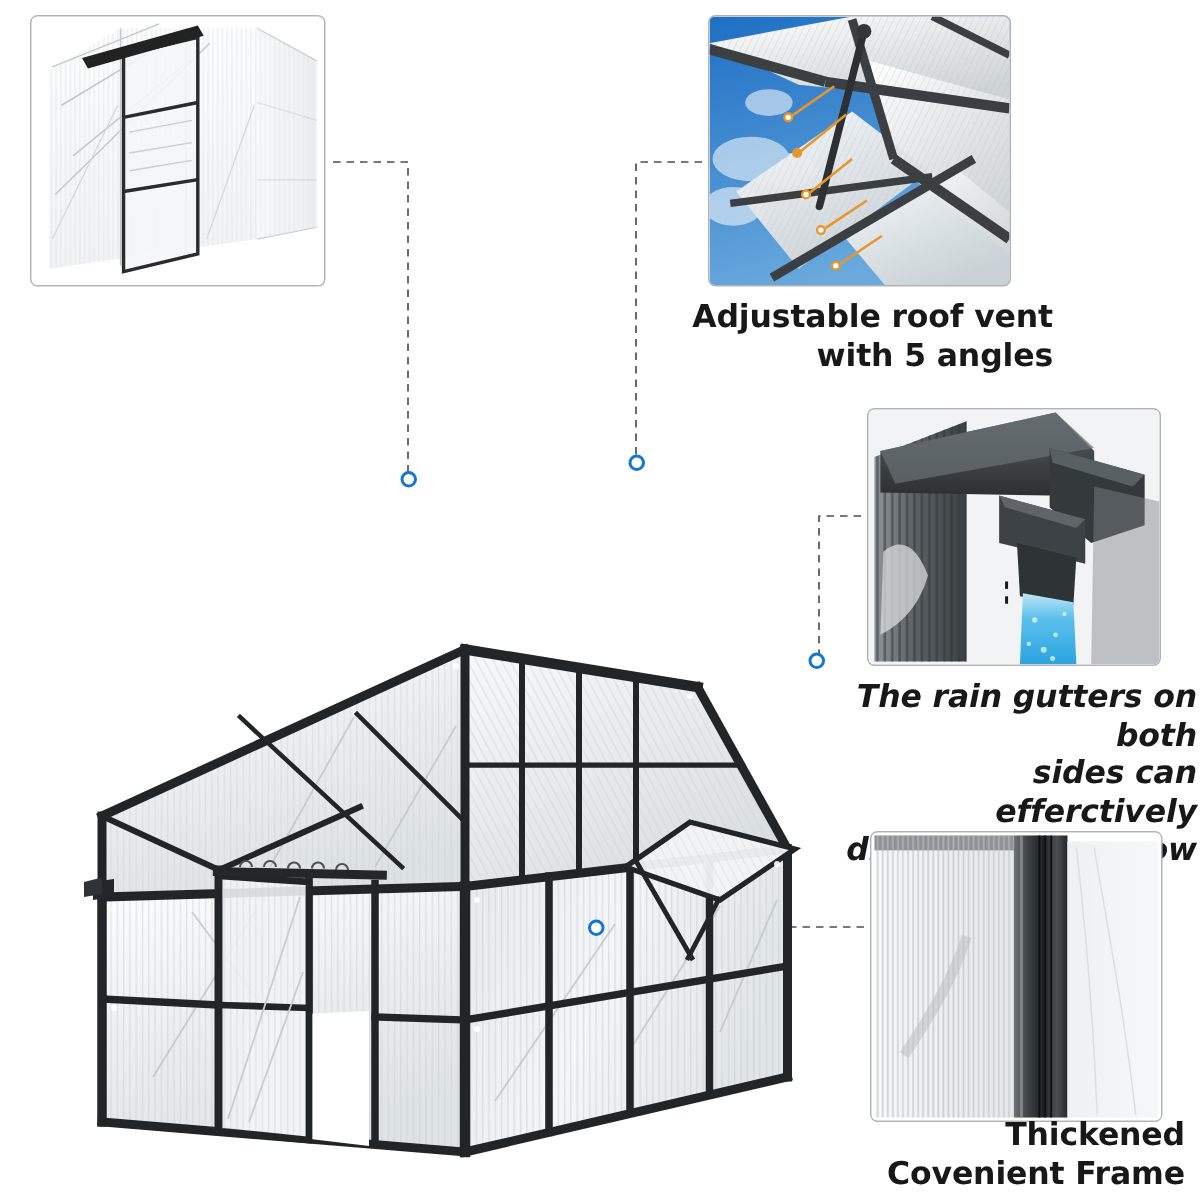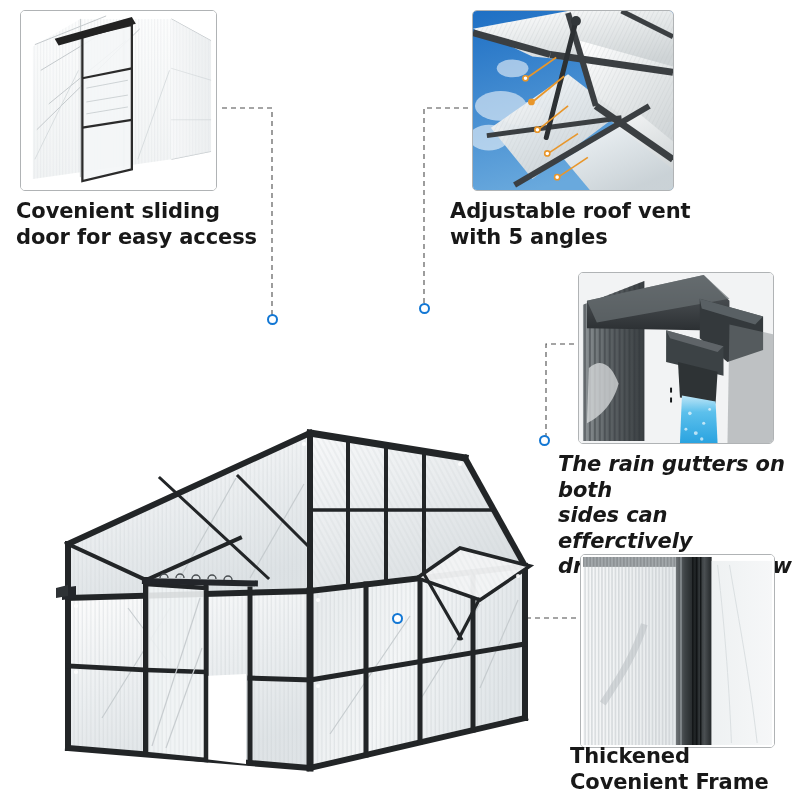--- a/index.html
+++ b/index.html
@@ -37,21 +37,21 @@
   
   .caption {
     position: absolute;
     font-weight: 700;
     color: #181818;
     line-height: 1.22;
     letter-spacing: -0.1px;
     white-space: pre-line;
   }
   .cap-left  { text-align: left; }
-  .cap-center{ text-align: left; }
+  .cap-center{ text-align: right; }
 
   
   .leader-layer {
     position: absolute;
     inset: 0;
     pointer-events: none;
   }
 
   
   .hero {
@@ -145,22 +145,20 @@
         <line x1="66" y1="92" x2="108" y2="85"></line>
         <line x1="66" y1="104" x2="108" y2="97"></line>
       </g>
 
       <g stroke="#d2d7da" stroke-width="0.9" fill="none" opacity="0.9">
         <path d="M14 150 L58 60"></path>
           <path d="M118 150 L150 60"></path>
       </g>
     </svg>
   </div>
-  <div class="caption cap-left" style="left:16px; top:199px; width:264px; font-size:21px;">Covenient sliding
-door for easy access</div>
 
   <div class="callout-box" style="left:472px; top:10px; width:202px; height:181px;">
     <svg viewBox="0 0 202 181" preserveAspectRatio="none">
       <defs>
         <linearGradient id="skyG" x1="0" y1="0" x2="0.3" y2="1">
           <stop offset="0" stop-color="#1e6fc4"></stop>
             <stop offset="1" stop-color="#69a9dd"></stop>
         </linearGradient>
         <linearGradient id="panG" x1="0" y1="0" x2="0.6" y2="1">
           <stop offset="0" stop-color="#ffffff"></stop>

